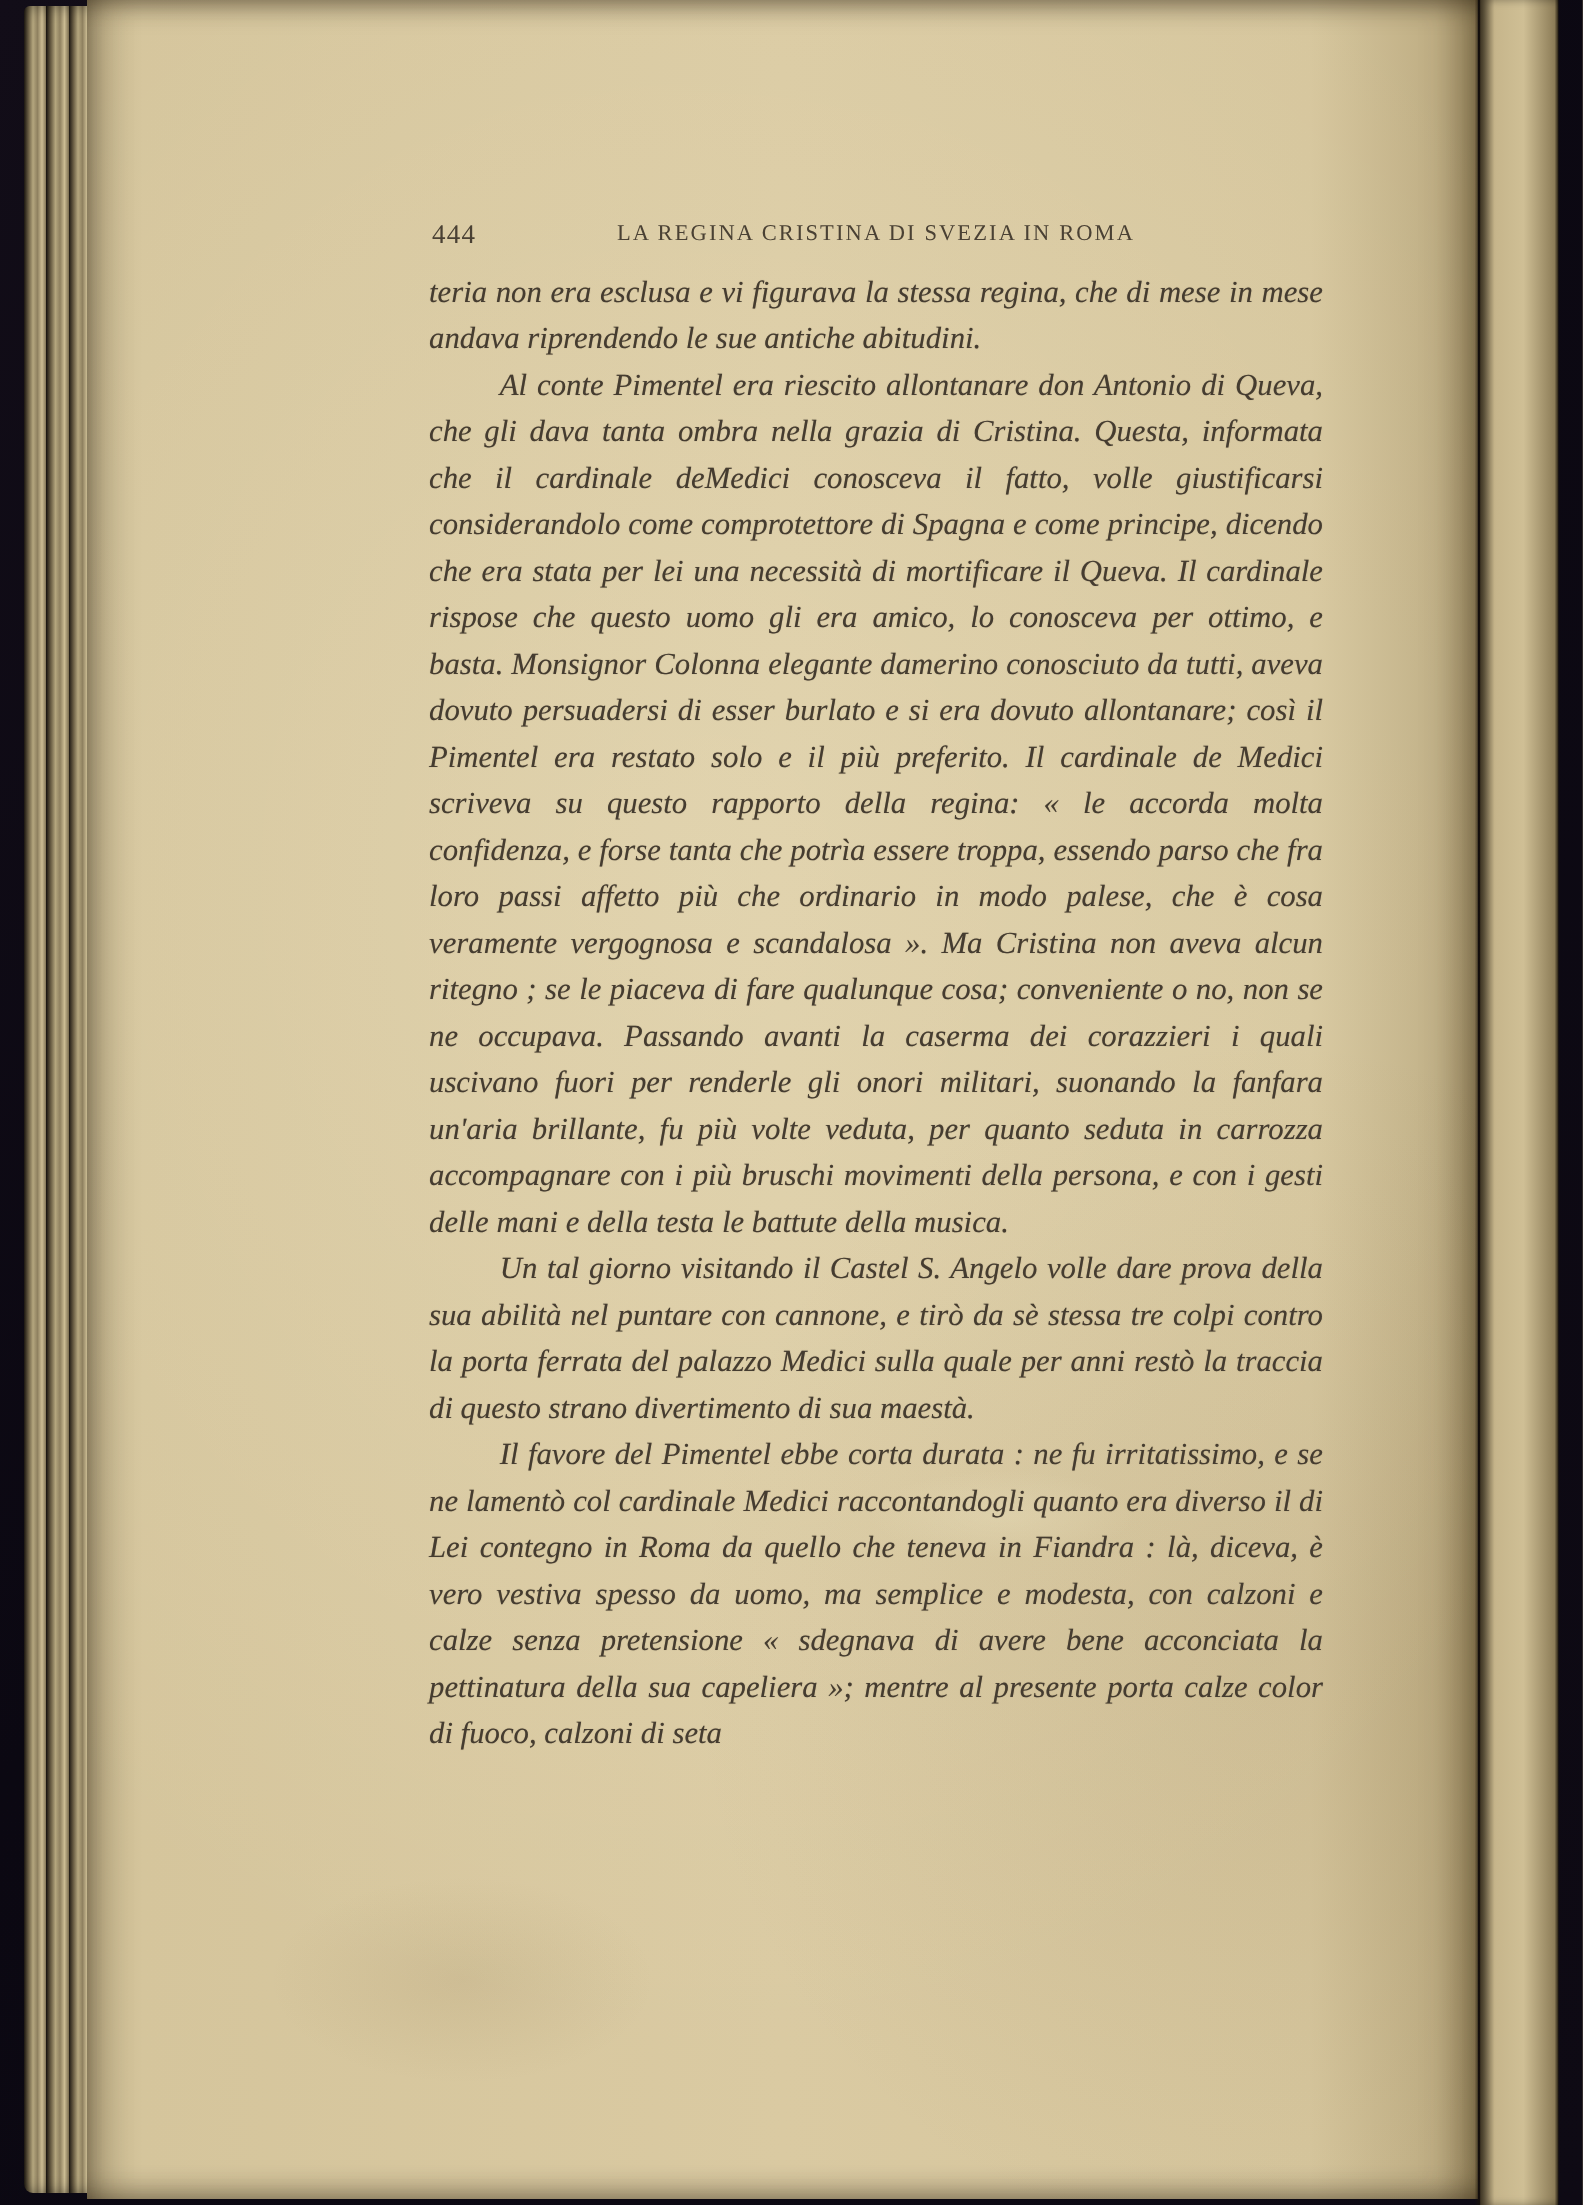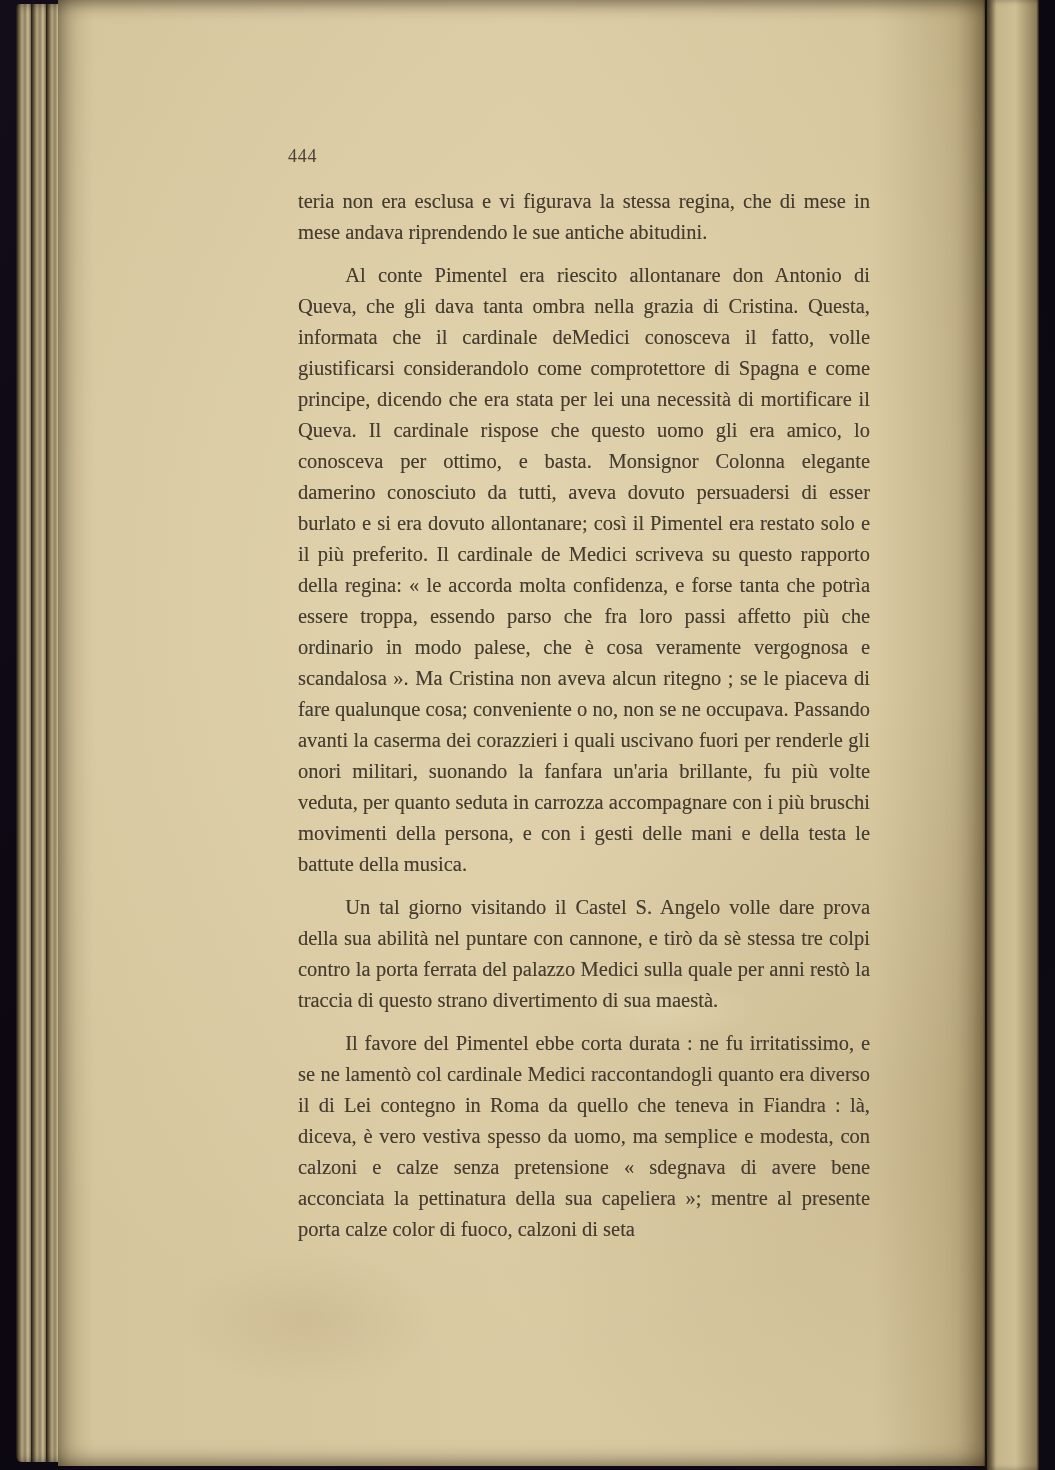--- a/index.html
+++ b/index.html
@@ -98,22 +98,23 @@
   }
   .body-text {
     margin-top: 6px;
     font-size: 20.5px;
     line-height: 31px;
     text-align: justify;
     color: #453c30;
     text-shadow: 0 0 0.6px rgba(70,60,45,0.45);
   }
   .body-text p {
-    margin: 12px;
+    margin: 0;
     padding: 0;
+    font-style: italic;
   }
   .body-text p.indented {
     text-indent: 2.3em;
   }
   
   .stain1, .stain2 {
     position: absolute;
     border-radius: 50%;
     pointer-events: none;
   }
@@ -134,20 +135,21 @@
   <div class="edge-stack"></div>
 
   <div class="page-main">
     <div class="stain1"></div>
     <div class="stain2"></div>
 
     <div class="print-area">
 
       <div class="running-head">
         <span class="folio">444</span>
+        <span class="head-title">LA REGINA CRISTINA DI SVEZIA IN ROMA</span>
       </div>
 
       <div class="body-text">
         <p>teria non era esclusa e vi figurava la stessa regina, che di mese in mese andava riprendendo le sue antiche abitudini.</p>
         <p class="indented">Al conte Pimentel era riescito allontanare don Antonio di Queva, che gli dava tanta ombra nella grazia di Cristina. Questa, informata che il cardinale deMedici conosceva il fatto, volle giustificarsi considerandolo come comprotettore di Spagna e come principe, dicendo che era stata per lei una necessità di mortificare il Queva. Il cardinale rispose che questo uomo gli era amico, lo conosceva per ottimo, e basta. Monsignor Colonna elegante damerino conosciuto da tutti, aveva dovuto persuadersi di esser burlato e si era dovuto allontanare; così il Pimentel era restato solo e il più preferito. Il cardinale de Medici scriveva su questo rapporto della regina: « le accorda molta confidenza, e forse tanta che potrìa essere troppa, essendo parso che fra loro passi affetto più che ordinario in modo palese, che è cosa veramente vergognosa e scandalosa ». Ma Cristina non aveva alcun ritegno ; se le piaceva di fare qualunque cosa; conveniente o no, non se ne occupava. Passando avanti la caserma dei corazzieri i quali uscivano fuori per renderle gli onori militari, suonando la fanfara un'aria brillante, fu più volte veduta, per quanto seduta in carrozza accompagnare con i più bruschi movimenti della persona, e con i gesti delle mani e della testa le battute della musica.</p>
         <p class="indented">Un tal giorno visitando il Castel S. Angelo volle dare prova della sua abilità nel puntare con cannone, e tirò da sè stessa tre colpi contro la porta ferrata del palazzo Medici sulla quale per anni restò la traccia di questo strano divertimento di sua maestà.</p>
         <p class="indented">Il favore del Pimentel ebbe corta durata : ne fu irritatissimo, e se ne lamentò col cardinale Medici raccontandogli quanto era diverso il di Lei contegno in Roma da quello che teneva in Fiandra : là, diceva, è vero vestiva spesso da uomo, ma semplice e modesta, con calzoni e calze senza pretensione « sdegnava di avere bene acconciata la pettinatura della sua capeliera »; mentre al presente porta calze color di fuoco, calzoni di seta</p>
       </div>
 
     </div>

